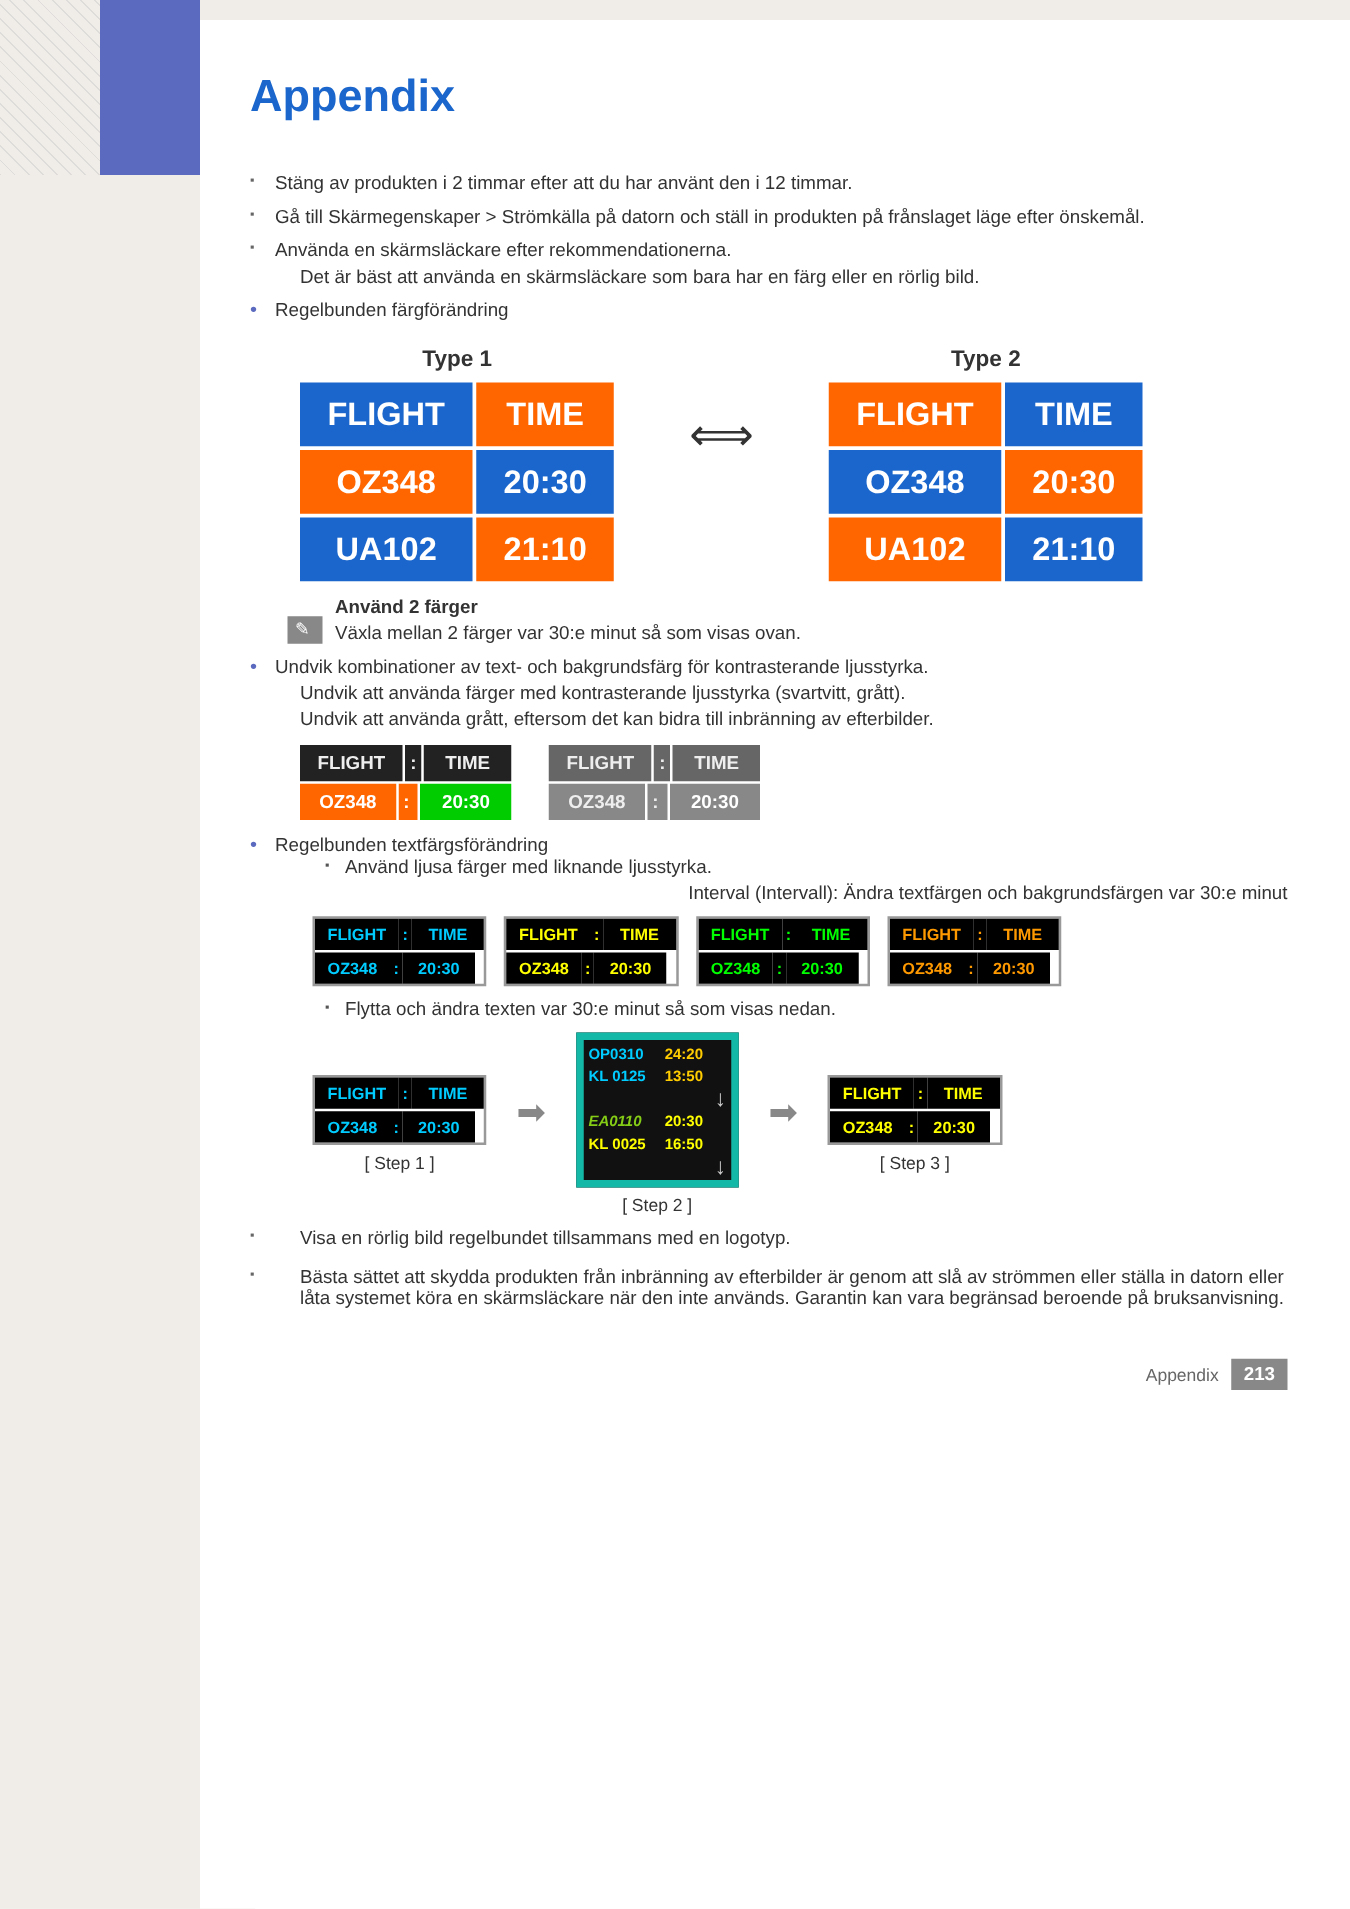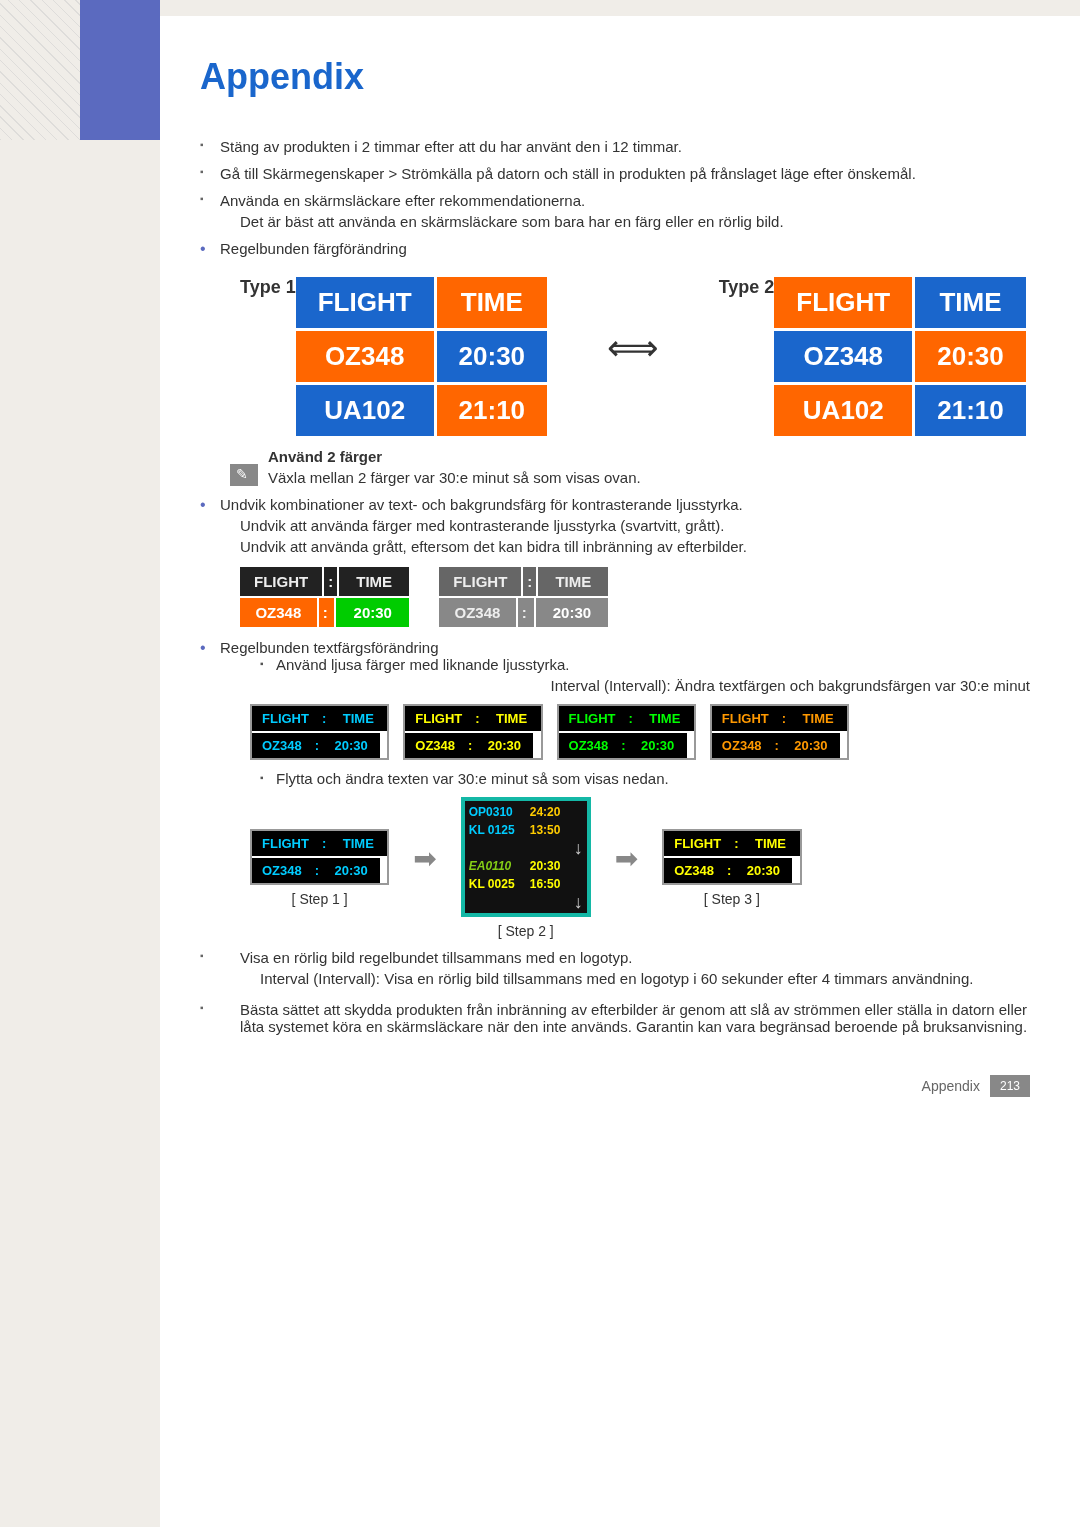--- a/index.html
+++ b/index.html
@@ -88,21 +88,22 @@
     }
     
     .types-container {
       display: flex;
       gap: 60px;
       margin: 20px 0 10px 20px;
       align-items: flex-start;
     }
     .type-section {
       display: flex;
-      flex-direction: row;
+      flex-direction: column;
+      align-items: center;
     }
     .type-label {
       font-size: 18px;
       font-weight: bold;
       margin-bottom: 8px;
     }
     .flight-board {
       display: grid;
       grid-template-columns: auto auto;
       border: none;
@@ -218,43 +219,43 @@
       color: #333;
     }
     .arrow-right {
       font-size: 28px;
       color: #888;
       margin: 0 4px;
       margin-bottom: 20px;
     }
     
     .step2-board {
-      border: 4px solid #14b8a6;
+      border: 6px solid #14b8a6;
       padding: 2px 4px;
       background: #111;
       min-width: 130px;
     }
     .step2-row {
       display: flex;
       gap: 6px;
       font-size: 12px;
       font-weight: bold;
       padding: 2px 0;
     }
     .s2-flight { color: #00ccff; min-width: 55px; }
     .s2-time { color: #ffcc00; }
     .footer-text {
       font-size: 14px;
       color: #666;
     }
     .footer-page {
       background: #888;
       color: #fff;
-      font-size: 12px;
-      font-weight: normal;
+      font-size: 15px;
+      font-weight: bold;
       padding: 4px 10px;
     }
     .section-gap { margin-bottom: 16px; }
     .small-bullet {
       list-style: none;
       padding-left: 40px;
     }
     .small-bullet li {
       position: relative;
       padding-left: 16px;
@@ -524,21 +525,20 @@
                 <div class="cv-cell" style="background:#000;color:#ffff00;font-size:13px;font-weight:900;">20:30</div>
               </div>
             </div>
             <div class="step-label">[ Step 3 ]</div>
           </div>
         </div>
       </li>
 
       <li class="square" style="padding-left:40px;">
         <span>Visa en rörlig bild regelbundet tillsammans med en logotyp.</span>
-        <div class="sub-text">Interval (Intervall): Visa en rörlig bild tillsammans med en logotyp i 60 sekunder efter 4 timmars användning.</div>
       </li>
       <li class="square" style="padding-left:40px;margin-top:14px;">
         <span>Bästa sättet att skydda produkten från inbränning av efterbilder är genom att slå av strömmen eller ställa in datorn eller låta systemet köra en skärmsläckare när den inte används. Garantin kan vara begränsad beroende på bruksanvisning.</span>
       </li>
     </ul>
 
     <div style="position:relative;margin-top:40px;">
       <div style="display:flex;justify-content:flex-end;align-items:center;gap:10px;">
         <span class="footer-text">Appendix</span>
         <span class="footer-page">213</span>

